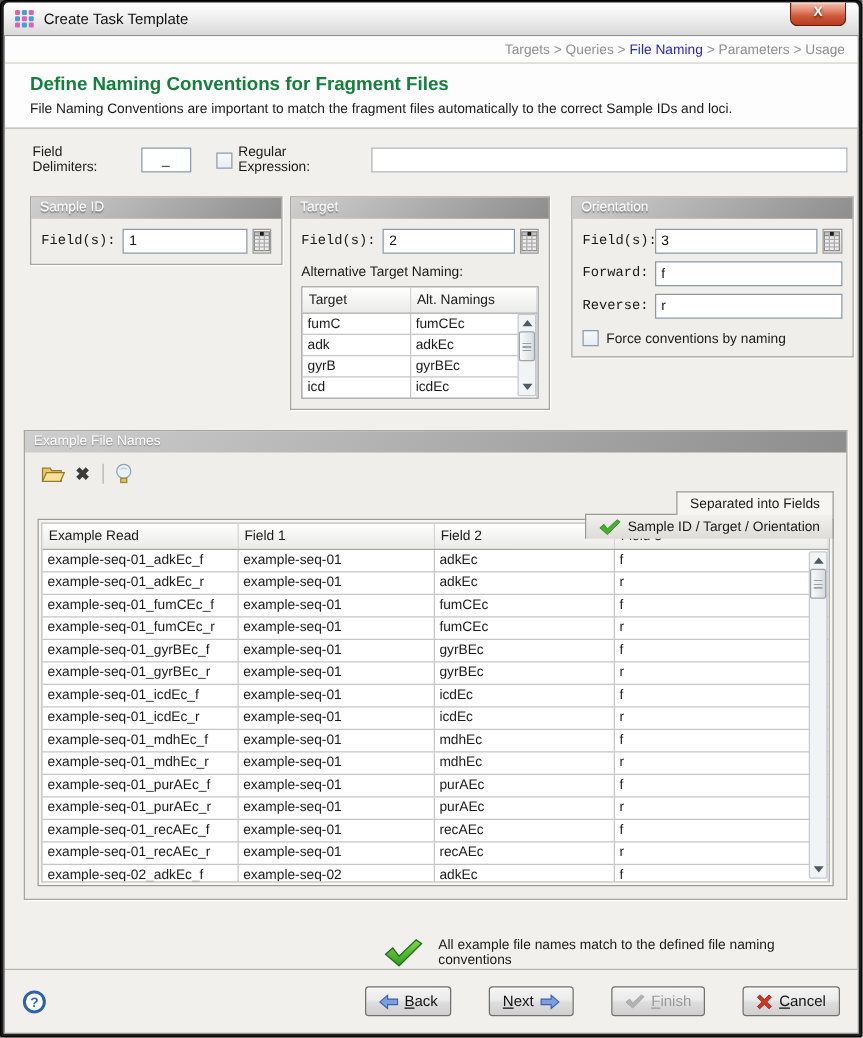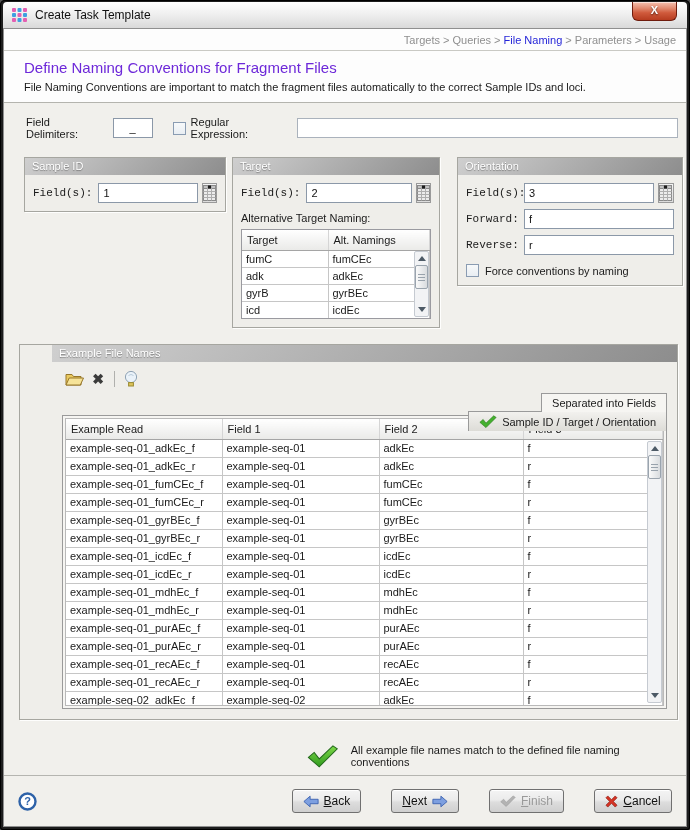--- a/index.html
+++ b/index.html
@@ -23,21 +23,21 @@
 
   
   .dialog { height:799px; background:#f1f0ec; border:1px solid #8f8f8f; display:flex; flex-direction:column; }
 
   .breadcrumb-row { height:22px; background:#fdfdfd; border-bottom:1px solid #c9c9c4;
                     display:flex; align-items:center; justify-content:flex-end; padding:0 10px; }
   .bc-item { color:#8f8f8f; } .bc-sep { color:#8f8f8f; white-space:pre; }
   .bc-item.active { color:#2525d8; }
 
   .page-header { background:#fdfdfd; border-bottom:1px solid #b4b4ae; padding:8px 20px 9px 20px; }
-  .page-title { color:#6d28d9; font-size:15px; font-weight:normal; margin-bottom:5px; }
+  .page-title { color:#15803d; font-size:15px; font-weight:bold; margin-bottom:5px; }
   .page-subtitle { color:#1a1a1a; }
 
   .content { flex:1 1 auto; padding:14px 8px 0 15px; overflow:hidden; }
 
   
   .delim-row { display:flex; align-items:center; margin:0 0 18px 7px; height:22px; }
   .tb { border:1px solid #8b98a8; background:#fff; height:20px; font:11px "Liberation Sans",sans-serif; padding:0 4px; color:#111; }
   .delim-input { width:40px; margin-left:8px; text-align:center; }
   .checkbox { width:13px; height:13px; border:1px solid #8a9cb2; background:linear-gradient(#f7f9fa,#e9eef3);
               display:inline-block; flex:0 0 auto; }
@@ -82,41 +82,41 @@
   .tri-up { width:0; height:0; border-left:4px solid transparent; border-right:4px solid transparent; border-bottom:5px solid #4d5a66; }
   .tri-down { width:0; height:0; border-left:4px solid transparent; border-right:4px solid transparent; border-top:5px solid #4d5a66; }
   .sb-thumb { width:13px; height:24px; border:1px solid #9aa4ae; border-radius:2px;
               background:linear-gradient(to right,#fafafa,#d9dcdf); display:flex; align-items:center; justify-content:center; cursor:grab; }
   .sb-grip { width:7px; height:7px; background:repeating-linear-gradient(#98a2ac 0 1px, transparent 1px 3px); }
   .sb-spacer { flex:1 1 auto; }
   .alt-scroll { top:21px; bottom:1px; }
   .main-scroll { top:22px; bottom:2px; }
 
   
-  .gb-examples { margin-bottom:24px;padding-left:32px; }
+  .gb-examples { margin-bottom:24px; }
   .examples-body { padding:5px 10px 10px 10px; }
   .toolbar { display:flex; align-items:center; height:24px; margin-bottom:2px; }
   .tool-btn { display:flex; align-items:center; justify-content:center; width:24px; height:22px; cursor:pointer; }
   .tool-sep { width:1px; height:16px; background:#b0b0ad; margin:0 4px; }
   .del-x { font-size:14px; font-weight:bold; color:#3b3b3b; line-height:1; }
 
   .tabs { display:flex; align-items:flex-end; height:22px; position:relative; z-index:2; margin-left:0;flex-direction:column; }
   .tab { border:1px solid #9a9a9a; border-bottom:none; padding:3px 10px 3px 10px; display:flex; align-items:center;
          background:linear-gradient(#f2f1ee,#dddcd7); cursor:pointer; height:22px; }
   .tab.active { background:#f6f5f2; height:23px; margin-bottom:-1px; z-index:3; position:relative; }
   .tab + .tab { margin-left:2px; }
   .tab .tab-check { margin-right:5px; }
 
   .tab-panel { position:relative; border:1px solid #9a9a9a; background:#f6f5f2; height:294px; padding:2px; z-index:1; }
   .main-tbl-wrap { height:288px; border:1px solid #b9b9b9; position:relative; overflow:hidden; background:#fff; }
   .main-tbl-wrap table.data th:nth-child(1){width:156px;} .main-tbl-wrap table.data th:nth-child(2){width:157px;}
   .main-tbl-wrap table.data th:nth-child(3){width:144px;}
 
   
-  .status-row { display:flex; align-items:flex-start; margin:6px 0 0 288px; height:30px; }
+  .status-row { display:flex; align-items:flex-end; margin:6px 0 0 288px; height:30px; }
   .status-text { margin-left:12px; }
 
   
   .footer { height:51px; border-top:1px solid #b5b5b0; display:flex; align-items:center; padding:0 14px; background:#f1f0ec; }
   .help-btn { width:19px; height:19px; cursor:pointer; }
   .footer-buttons { margin-left:auto; display:flex; align-items:center; }
   .btn { display:flex; align-items:center; justify-content:center; height:24px; min-width:66px; padding:0 10px;
          border:1px solid #707070; border-radius:3px; font:12px "Liberation Sans",sans-serif; color:#111;
          background:linear-gradient(#f4f4f4,#ebebeb 45%,#dddddd 55%,#cfcfcf); cursor:pointer;
          box-shadow:inset 0 1px 0 #fff; }

